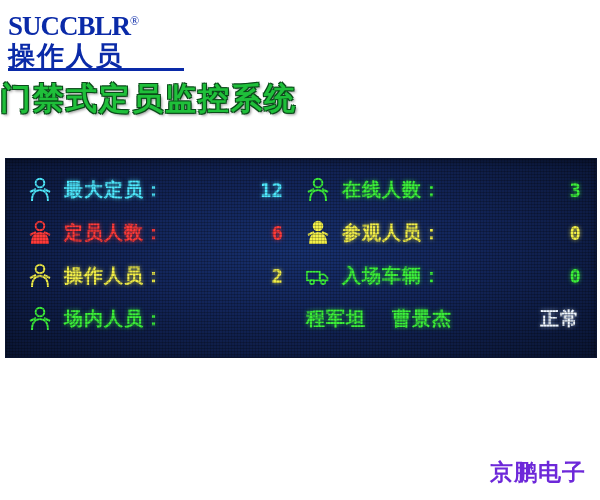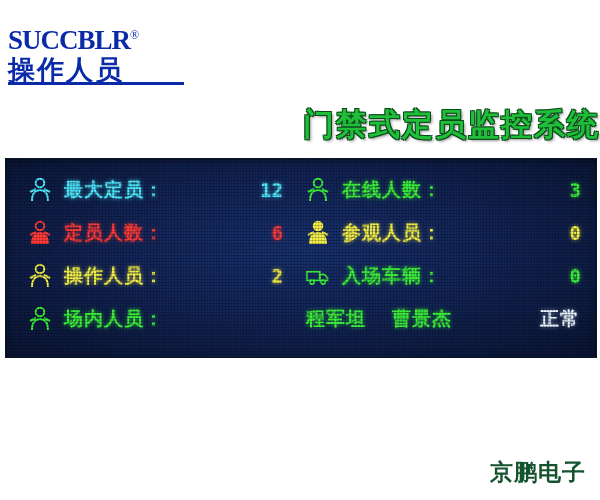--- a/index.html
+++ b/index.html
@@ -5,21 +5,21 @@
   html,body{margin:0;padding:0;}
   body{
     width:600px;height:500px;
     background:#ffffff;
     font-family:"Liberation Sans", sans-serif;
     position:relative;
     overflow:hidden;
   }
   
   #logo{
-    position:absolute;left:8px;top:20px;width:230px;height:64px;
+    position:absolute;left:8px;top:6px;width:230px;height:64px;
   }
   #logo-latin{
     font-family:"Liberation Serif", serif;
     font-weight:bold;
     font-size:27px;
     letter-spacing:-1px;
     color:#0a2aa8;
     line-height:30px;
     white-space:nowrap;
   }
@@ -35,22 +35,22 @@
     color:#0a2aa8;
     letter-spacing:2px;
     line-height:30px;
     white-space:nowrap;
   }
   #logo-underline{
     position:absolute;left:0;top:62px;width:176px;height:3px;background:#0a2aa8;
   }
   
   #main-title{
-    position:absolute;left:0;top:104px;width:600px;
-    text-align:right;
+    position:absolute;left:0;top:78px;width:600px;
+    text-align:left;
     font-family:"DejaVu Sans", sans-serif;
     font-weight:bold;
     font-size:31px;
     letter-spacing:2px;
     color:#1fbf3a;
     text-shadow:
        -1px -1px 0 #0b4a1a,
         1px -1px 0 #0b4a1a,
        -1px  1px 0 #0b4a1a,
         1px  1px 0 #0b4a1a,
@@ -122,21 +122,21 @@
     position:absolute;right:16px;top:0;height:38px;
     display:flex;align-items:center;
     font-family:"DejaVu Sans", sans-serif;
     font-weight:bold;font-size:19px;letter-spacing:1px;
   }
   
   #footer-brand{
     position:absolute;right:14px;bottom:12px;
     font-family:"DejaVu Sans", sans-serif;
     font-weight:bold;font-size:23px;letter-spacing:1px;
-    color:#14532d;
+    color:#6d28d9;
   }
 </style>
 </head>
 <body>
 
 <div id="logo">
   <div id="logo-latin">
     <span>SUCCBLR</span><span class="r-mark">®</span>
   </div>
   <div id="logo-cn">操作人员</div>

